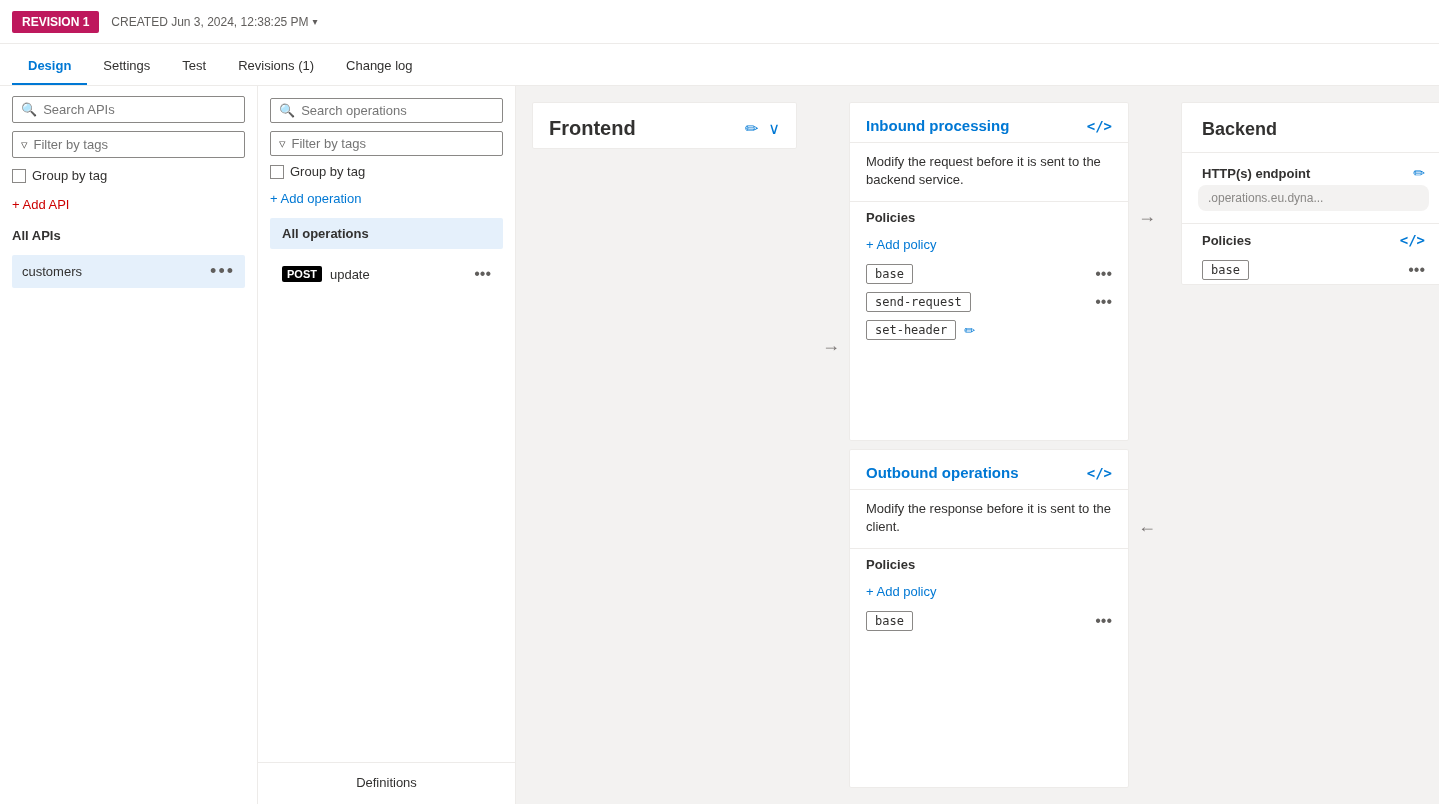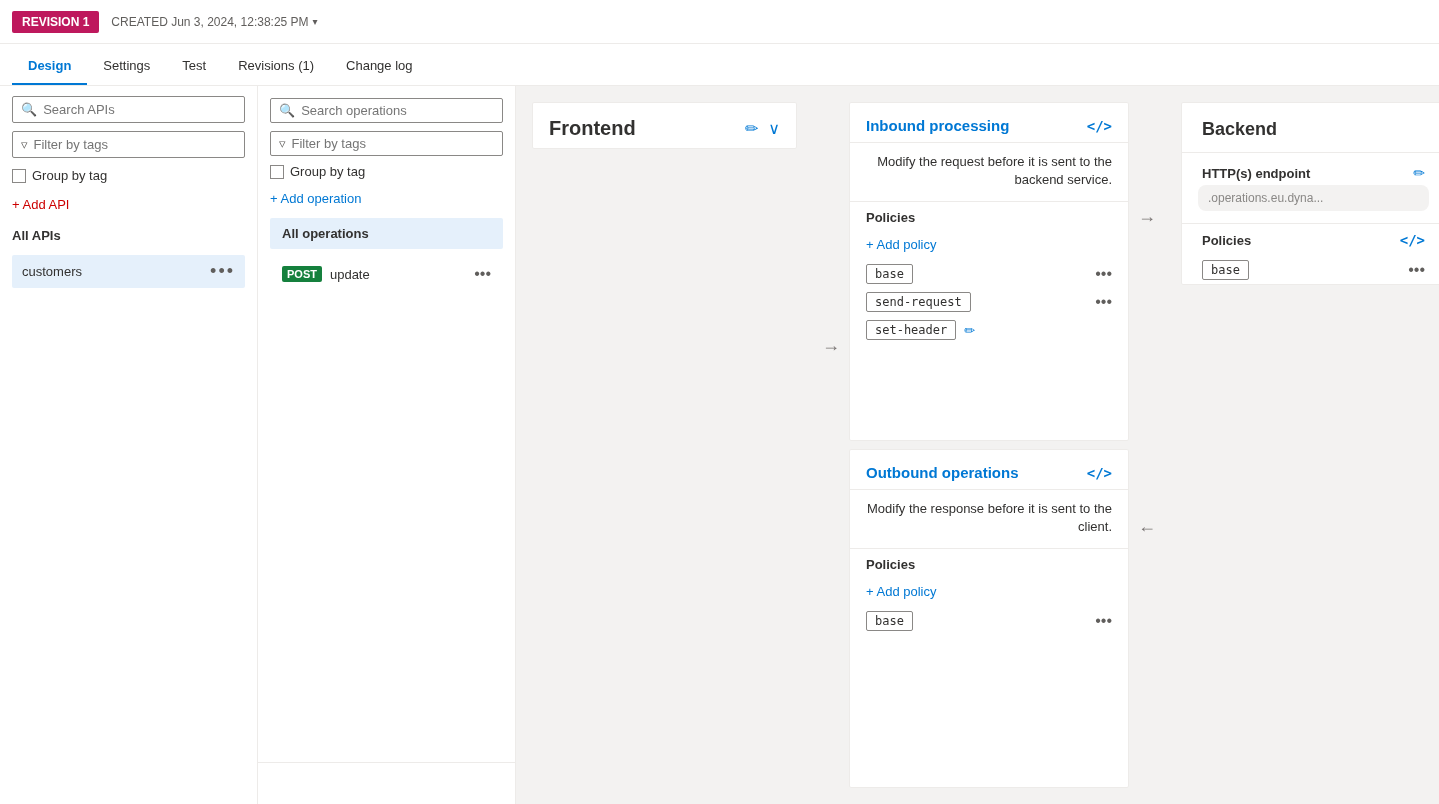--- a/index.html
+++ b/index.html
@@ -20,21 +20,21 @@
     .main-layout { display: flex; height: calc(804px - 44px - 42px); }
     .search-input-wrap { display: flex; align-items: center; border: 1px solid #8a8886; border-radius: 2px; padding: 4px 8px; gap: 6px; background: #fff; }
     .search-input-wrap input { border: none; outline: none; font-size: 13px; flex: 1; color: #323130; }
     .filter-wrap { display: flex; align-items: center; border: 1px solid #8a8886; border-radius: 2px; padding: 4px 8px; gap: 6px; background: #fff; }
     .filter-wrap input { border: none; outline: none; font-size: 13px; flex: 1; color: #323130; }
     .group-by-row { display: flex; align-items: center; gap: 6px; font-size: 13px; cursor: pointer; }
     .checkbox { width: 14px; height: 14px; border: 1px solid #8a8886; display: inline-block; background: #fff; }
     .add-operation-btn { display: flex; align-items: flex-end; gap: 4px; color: #0078d4; font-size: 13px; cursor: pointer; padding: 4px 0; font-weight: 400; }
     .all-operations-item { background: #e5f0fb; padding: 8px 12px; border-radius: 2px; font-size: 13px; font-weight: 600; color: #323130; cursor: pointer; }
     .operation-item { display: flex; align-items: center; gap: 8px; padding: 8px 12px; cursor: pointer; }
-    .post-badge { background: #15803d; color: #fff; font-size: 11px; font-weight: 700; padding: 2px 5px; border-radius: 2px; }
+    .post-badge { background: #000000; color: #fff; font-size: 11px; font-weight: 700; padding: 2px 5px; border-radius: 2px; }
     .operation-dots { margin-left: auto; color: #605e5c; cursor: pointer; font-size: 16px; }
     .bottom-tab { flex: 1; display: flex; align-items: center; justify-content: center; font-size: 13px; cursor: pointer; color: #323130; border-bottom: 2px solid transparent; }
     .bottom-tab.active { color: #0078d4; border-bottom-color: #0078d4; font-weight: 600; }
     .panel-title { font-size: 20px; font-weight: 600; color: #323130; }
     .panel-header-icons { display: flex; gap: 10px; align-items: center; }
     .icon-btn { color: #0078d4; cursor: pointer; font-size: 16px; }
     .proc-panel-header { display: flex; align-items: center; justify-content: space-between; padding: 14px 16px 8px; }
     .code-icon { color: #0078d4; cursor: pointer; font-size: 14px; font-family: monospace; font-weight: 700; }
     .proc-desc { font-size: 13px; color: #323130; padding: 0 16px 12px; line-height: 1.4; }
     .policies-row { display: flex; align-items: center; justify-content: space-between; padding: 8px 16px; border-top: 1px solid #edebe9; }
@@ -46,21 +46,21 @@
     .edit-icon { color: #0078d4; cursor: pointer; font-size: 13px; }
 
     .sidebar-outer { width: 258px; min-width: 258px; background: #fff; border-right: 1px solid #edebe9; display: flex; flex-direction: column; }
     .sidebar-top { padding: 12px; display: flex; flex-direction: column; gap: 8px; flex: 1; overflow-y: auto; }
     .sidebar-bottom { display: flex; border-top: 1px solid #edebe9; height: 42px; }
 
     .content-panels { flex: 1; display: flex; overflow-x: auto; align-items: stretch; padding: 0; }
     .panels-row { display: flex; align-items: flex-start; padding: 0; height: 100%; }
     .inbound-card { background: #fff; border: 1px solid #edebe9; border-radius: 2px; flex: 1; overflow: hidden; display: flex; flex-direction: column; min-height: 0; }
     .outbound-card { background: #fff; border: 1px solid #edebe9; border-radius: 2px; flex: 1; overflow: hidden; display: flex; flex-direction: column; min-height: 0; }
-    .card-body { flex: 1; overflow-y: auto; min-height: 0; text-align: right; }
+    .card-body { flex: 1; overflow-y: auto; min-height: 0; }
     .card-body::-webkit-scrollbar { width: 6px; }
     .card-body::-webkit-scrollbar-thumb { background: #c8c6c4; }
 
     .frontend-card { background: #fff; border: 1px solid #edebe9; border-radius: 2px; margin: 16px; width: 265px; min-width: 265px; }
     .backend-card { background: #fff; border: 1px solid #edebe9; border-radius: 2px; margin: 16px; width: 265px; min-width: 265px; }
 
     .arrow-col { display: flex; flex-direction: column; justify-content: center; width: 36px; flex-shrink: 0; gap: 8px; }
 
     .h-arrow { display: flex; align-items: center; justify-content: center; color: #7a7574; font-size: 18px; }
 
@@ -141,20 +141,23 @@
       <div class="all-operations-item">
         <span>All operations</span>
       </div>
       <div class="operation-item">
         <span class="post-badge">POST</span>
         <span>update</span>
         <span class="operation-dots">•••</span>
       </div>
     </div>
     <div class="sidebar-bottom">
+      <div class="bottom-tab">
+        <span>Definitions</span>
+      </div>
     </div>
   </div>
 
   <div class="content-panels">
     <div class="panels-row" style="display:flex;align-items:flex-start;height:100%;padding:0;">
 
       <div class="frontend-card">
         <div class="proc-panel-header">
           <span class="panel-title">Frontend</span>
           <div class="panel-header-icons">

